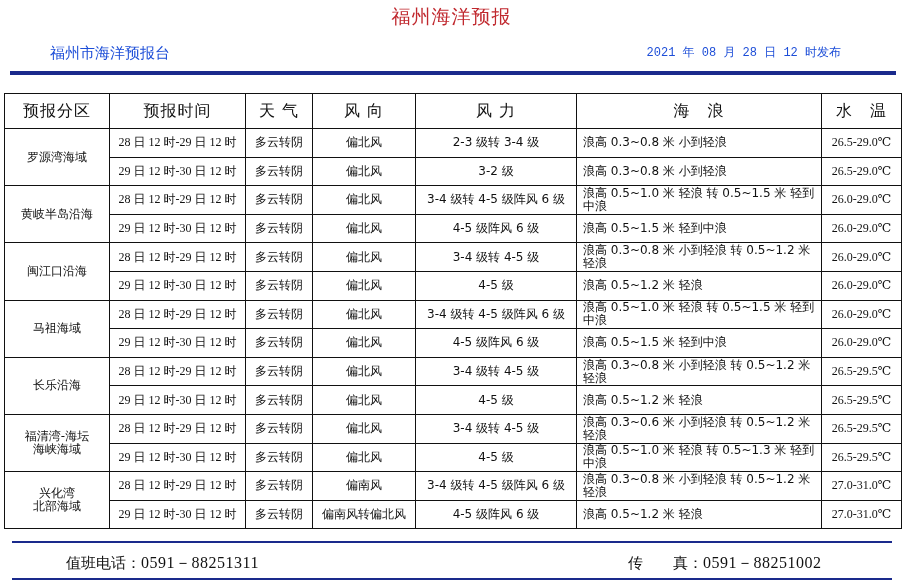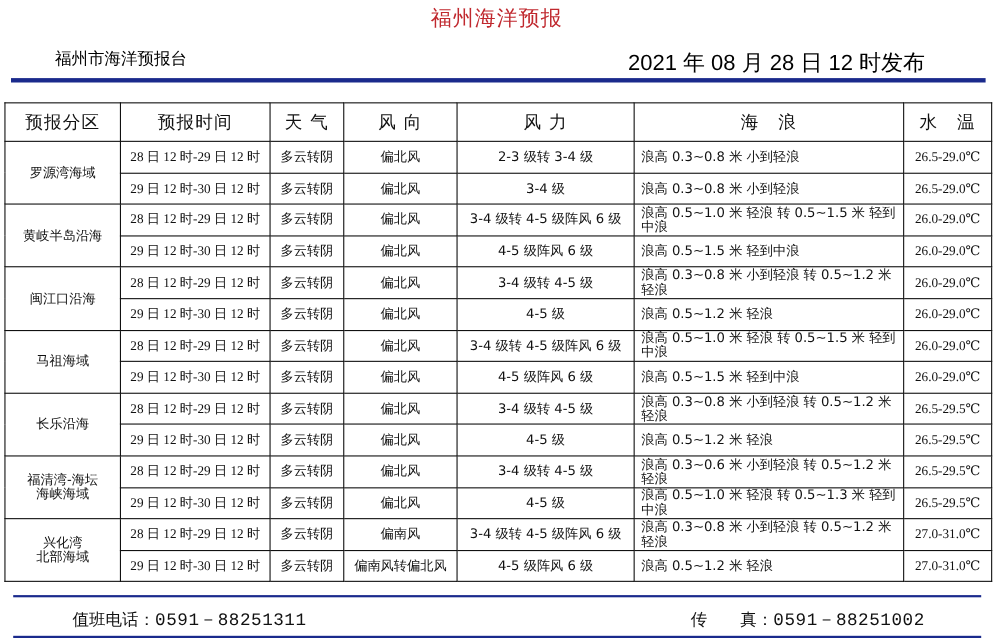--- a/index.html
+++ b/index.html
@@ -1,40 +1,40 @@
 <!DOCTYPE html>
 <html><head>
 <meta charset="utf-8">
 <style>
   html, body { margin:0; padding:0; background:#ffffff; }
   body { width:903px; height:585px; position:relative; overflow:hidden;
          font-family:"DejaVu Sans", "Liberation Sans", sans-serif; color:#111; }
   .title { position:absolute; left:0; width:903px; top:4px; text-align:center;
            font-size:19px; color:#c0282e; letter-spacing:1px; }
-  .subhead { position:absolute; top:44px; font-size:15px; color:#000000;text-align:center; }
+  .subhead { position:absolute; top:44px; font-size:15px; color:#1d4ed8;text-align:center; }
   .org { left:50px; }
-  .issued { right:62px; font-family:Liberation Sans, sans-serif; font-size:20px; }
+  .issued { right:62px; font-family:Liberation Mono, monospace; font-size:12px; }
   .rule { position:absolute; left:10px; width:886px; background:#1a2a8c; }
   .rule.top { top:71px; height:4px; }
   .rule.foot1 { top:541px; height:2px; width:880px; left:12px; }
   .rule.foot2 { top:578px; height:2px; width:880px; left:12px; }
 
   table.fc { position:absolute; left:4px; top:93px; border-collapse:collapse;
              table-layout:fixed; width:897px; }
   table.fc td, table.fc th { border:1px solid #111; padding:0; text-align:center;
              vertical-align:middle; overflow:hidden; }
   table.fc th { height:34px; font-weight:normal; font-size:16px; letter-spacing:1px;margin-top:20px; }
   table.fc td { height:27.6px; font-size:12px; line-height:13px; }
   td.zone { font-size:13px; line-height:16px; }
   td.time { font-family:Liberation Serif, serif; font-size:12.5px; white-space:nowrap; }
   td.wave { text-align:left !important; padding-left:6px !important; font-size:12px; line-height:12.5px; }
   td.temp { font-family:"Liberation Serif", "DejaVu Serif", serif; font-size:12.5px; white-space:nowrap;margin-top:26px; }
 
   .footer { position:absolute; top:553px; font-size:15px; }
-  .footer .num { font-family:Liberation Mono, monospace; font-size:16px; letter-spacing:0.5px; }
+  .footer .num { font-family:Liberation Serif, serif; font-size:16px; letter-spacing:0.5px; }
   .f-left { left:66px; }
   .f-right { left:628px; }
 </style>
 </head>
 <body>
 
 <div class="title">福州海洋预报</div>
 <div class="subhead org">福州市海洋预报台</div>
 <div class="subhead issued">2021 年 08 月 28 日 12 时发布</div>
 <div class="rule top"></div>
@@ -67,21 +67,21 @@
         <td>多云转阴</td>
         <td>偏北风</td>
         <td>2-3 级转 3-4 级</td>
         <td class="wave">浪高 0.3~0.8 米 小到轻浪</td>
         <td class="temp">26.5-29.0℃</td>
       </tr>
       <tr>
         <td class="time">29 日 12 时-30 日 12 时</td>
         <td>多云转阴</td>
         <td>偏北风</td>
-        <td>3-4 级</td>
+        <td>3-2 级</td>
         <td class="wave">浪高 0.3~0.8 米 小到轻浪</td>
         <td class="temp">26.5-29.0℃</td>
       </tr>
       <tr>
         <td class="zone" rowspan="2">黄岐半岛沿海</td>
         <td class="time">28 日 12 时-29 日 12 时</td>
         <td>多云转阴</td>
         <td>偏北风</td>
         <td>3-4 级转 4-5 级阵风 6 级</td>
         <td class="wave">浪高 0.5~1.0 米 轻浪 转 0.5~1.5 米 轻到中浪</td>

